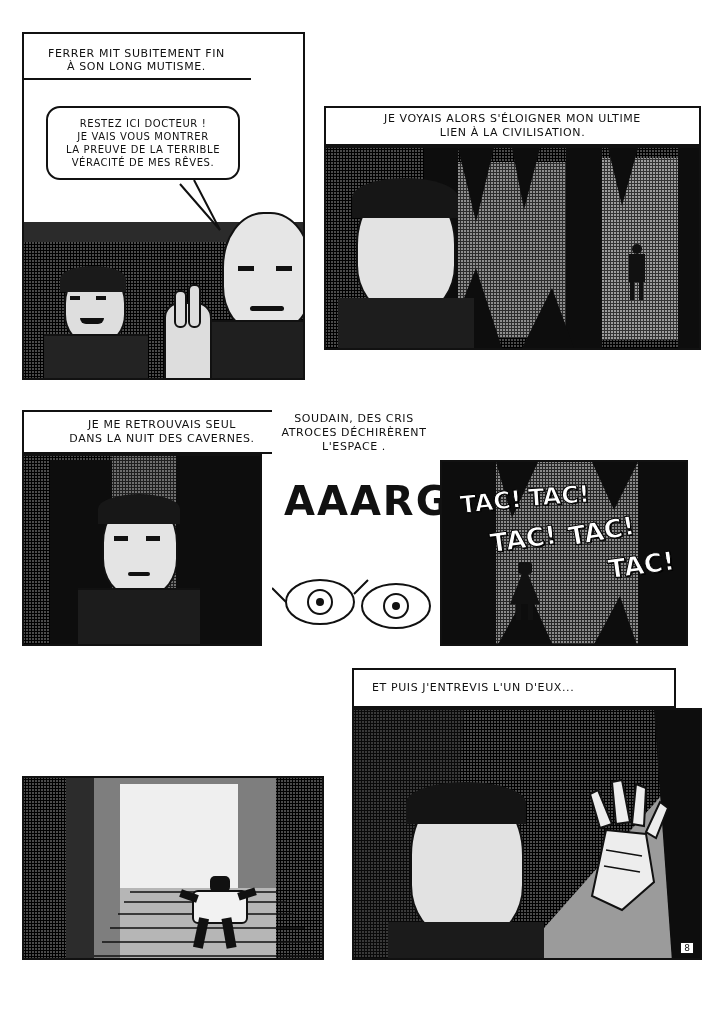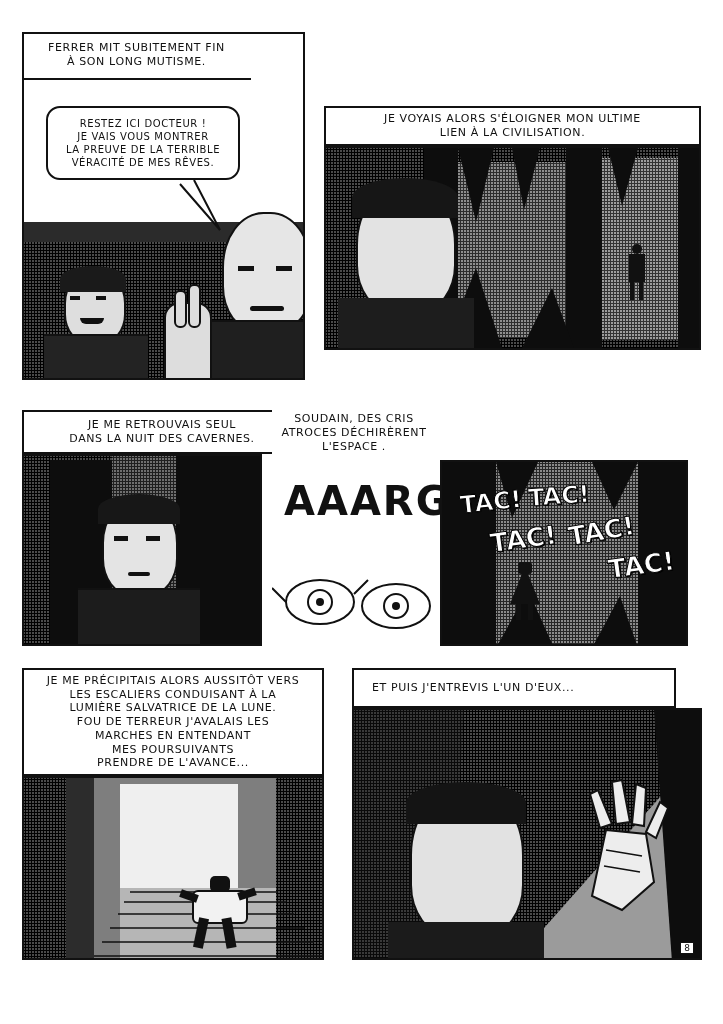--- a/index.html
+++ b/index.html
@@ -56,21 +56,21 @@
       <div style="position:absolute;left:214px;top:232px;width:16px;height:5px;background:#111;"></div>
       <div style="position:absolute;left:252px;top:232px;width:16px;height:5px;background:#111;"></div>
       <div style="position:absolute;left:226px;top:272px;width:34px;height:5px;background:#111;border-radius:3px;"></div>
       <div style="position:absolute;left:176px;top:286px;width:128px;height:62px;background:#1f1f1f;border-top:2px solid #111;"></div>
 
       <div style="position:absolute;left:140px;top:268px;width:44px;height:80px;background:#ddd;border:2px solid #111;border-radius:16px 16px 4px 4px;"></div>
       <div style="position:absolute;left:150px;top:256px;width:9px;height:34px;background:#ddd;border:2px solid #111;border-radius:6px;"></div>
       <div style="position:absolute;left:164px;top:250px;width:9px;height:40px;background:#ddd;border:2px solid #111;border-radius:6px;"></div>
     </div>
 
-    <div class="caption" style="left:-2px;top:-2px;width:229px;height:48px;border-left:none;border-right:none;border-top:none;font-size:11px;">
+    <div class="caption" style="left:-2px;top:-2px;width:229px;height:48px;border-left:none;border-right:none;border-top:none;font-size:11px;align-items:flex-end;">
       <span class="cap-txt">FERRER MIT SUBITEMENT FIN
 À SON LONG MUTISME.</span>
     </div>
 
     <div class="bubble" style="left:22px;top:72px;width:194px;height:74px;font-size:10px;">
       <span class="cap-txt">RESTEZ ICI DOCTEUR !
 JE VAIS VOUS MONTRER
 LA PREUVE DE LA TERRIBLE
 VÉRACITÉ DE MES RÊVES.</span>
     </div>
@@ -172,29 +172,20 @@
       <div style="position:absolute;left:74px;top:142px;width:5px;height:16px;background:#111;"></div>
       <div style="position:absolute;left:86px;top:142px;width:5px;height:16px;background:#111;"></div>
     </div>
     <div class="tac" style="left:18px;top:26px;font-size:24px;transform:rotate(-6deg);">TAC!</div>
     <div class="tac" style="left:86px;top:20px;font-size:24px;transform:rotate(-4deg);">TAC!</div>
     <div class="tac" style="left:48px;top:62px;font-size:26px;transform:rotate(-8deg);">TAC!</div>
     <div class="tac" style="left:126px;top:54px;font-size:26px;transform:rotate(-10deg);">TAC!</div>
     <div class="tac" style="left:166px;top:88px;font-size:26px;transform:rotate(-8deg);">TAC!</div>
   </div>
 
-  <div class="caption" style="left:22px;top:668px;width:302px;height:108px;font-size:11px;">
-    <span class="cap-txt">JE ME PRÉCIPITAIS ALORS AUSSITÔT VERS
-LES ESCALIERS CONDUISANT À LA
-LUMIÈRE SALVATRICE DE LA LUNE.
-FOU DE TERREUR J'AVALAIS LES
-MARCHES EN ENTENDANT
-MES POURSUIVANTS
-PRENDRE DE L'AVANCE...</span>
-  </div>
   <div class="panel" style="left:22px;top:776px;width:302px;height:184px;">
     <div class="art">
       <div style="position:absolute;inset:0;background:#7e7e7e;"></div>
 
       <div style="position:absolute;left:0;top:0;width:42px;height:184px;" class="dot-dark"></div>
       <div style="position:absolute;left:42px;top:0;width:28px;height:184px;background:#2c2c2c;"></div>
 
       <div style="position:absolute;left:252px;top:0;width:50px;height:184px;" class="dot-dark"></div>
 
       <div style="position:absolute;left:96px;top:6px;width:118px;height:104px;background:#efefef;"></div>

